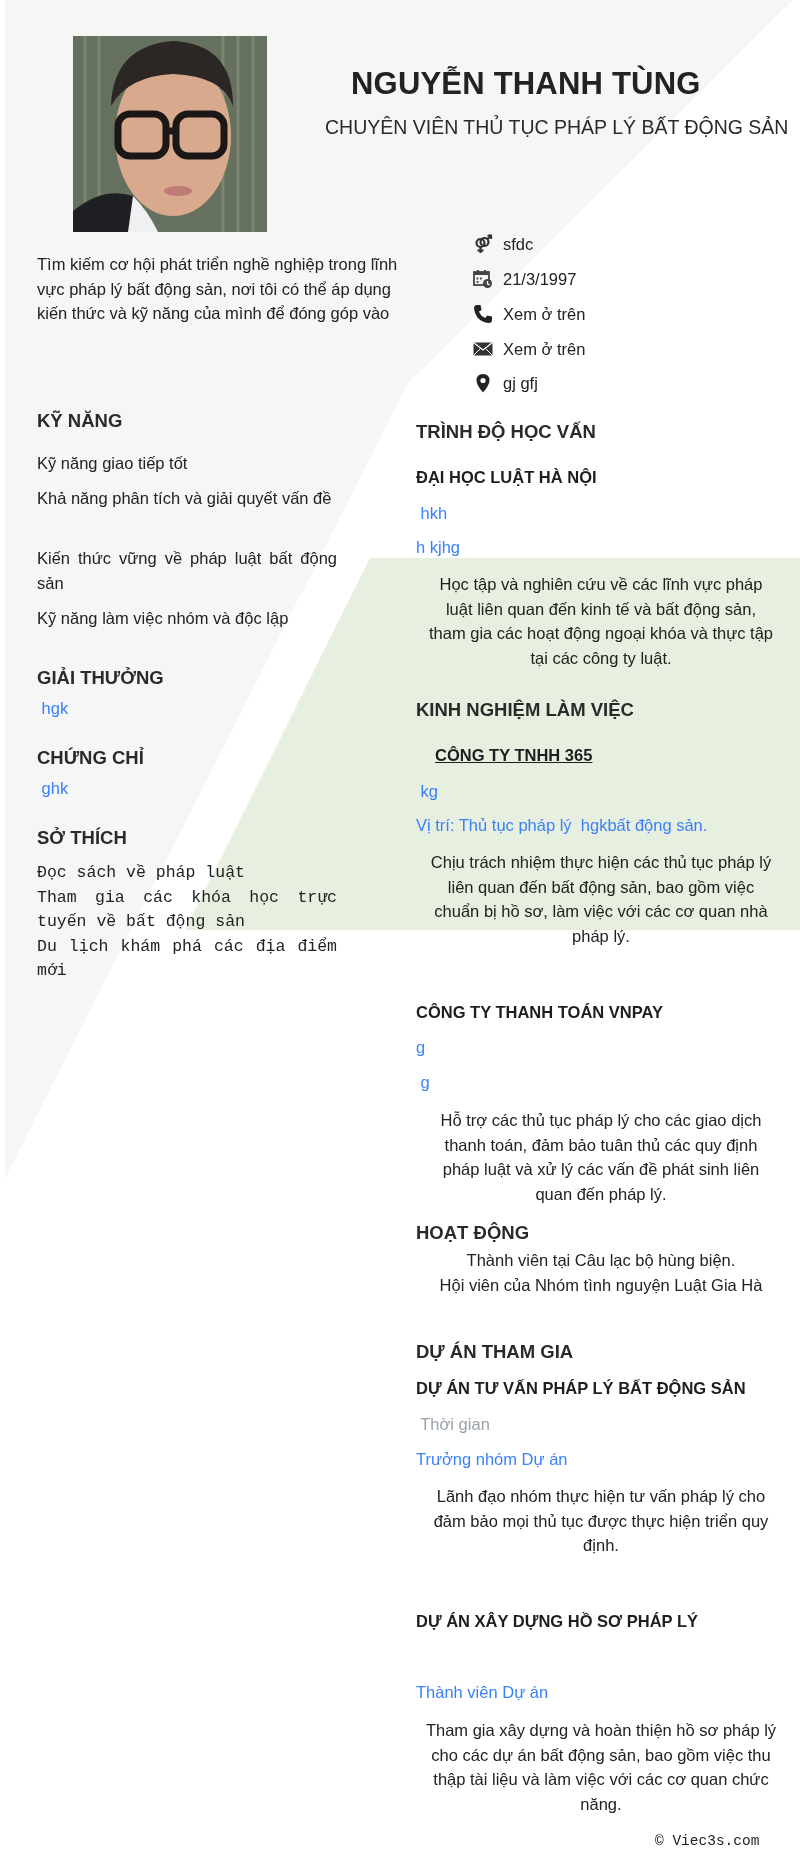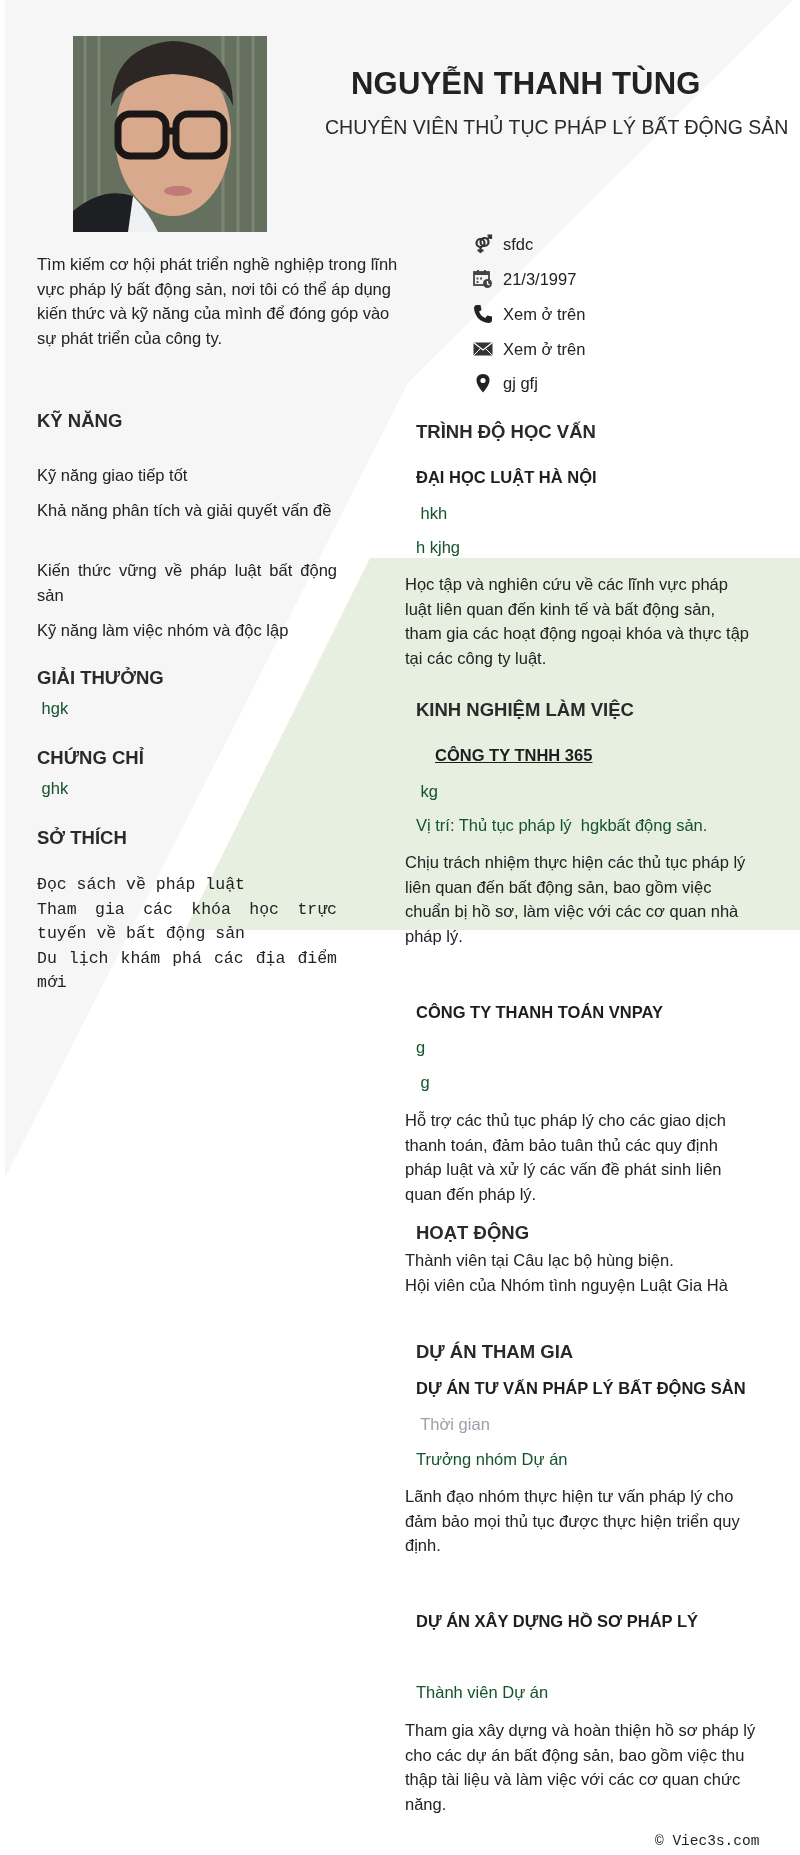--- a/index.html
+++ b/index.html
@@ -20,25 +20,25 @@
     }
     .job-title {
       left: 325px; top: 116px; font-size: 19.5px; color: #2a2a2a; white-space: nowrap;
     }
     .contact-row { position: absolute; left: 472px; height: 24px; display: flex; align-items: center; }
     .contact-row .ic { width: 22px; height: 22px; display: inline-flex; align-items: center; justify-content: center; color: #333; }
     .contact-row .txt { margin-left: 9px; font-size: 16.5px; color: #222; white-space: nowrap; }
     .para { font-size: 16.5px; line-height: 24.7px; color: #222; }
     .h-sec { font-size: 18.5px; font-weight: bold; color: #2a2a2a; white-space: nowrap; }
     .h-sub { font-size: 16.5px; font-weight: bold; color: #1e1e1e; white-space: nowrap; }
-    .line { font-size: 16.5px; color: #14532d; white-space: nowrap; }
+    .line { font-size: 16.5px; color: #3b82f6; white-space: nowrap; }
     .muted { color: #9aa0a8; }
     .left-col { left: 37px; width: 300px; }
-    .right-col { left: 405px; width: 370px; }
-    .justify { text-align: justify; margin-top: 12px; }
+    .right-col { left: 416px; width: 370px; text-align: center; }
+    .justify { text-align: justify; }
     .footer {
       left: 655px; top: 1833px; font-family: "Liberation Mono", "DejaVu Sans Mono", monospace;
       font-size: 14.5px; color: #222; white-space: nowrap;
     }
   </style>
 </head>
 <body>
 
 <svg class="bg-shape" viewBox="0 0 800 1855" width="800" height="1855">
   <polygon points="5,0 793,0 408,383 5,1178" fill="#f6f6f6"></polygon>
@@ -130,21 +130,20 @@
         <circle cx="10" cy="7.5" r="2.6" fill="#fff"></circle>
       </svg>
   </span>
   <span class="txt">gj gfj</span>
 </div>
 
 <div class="abs para" style="left:37px; top:252px; width:380px;">
   <div>Tìm kiếm cơ hội phát triển nghề nghiệp trong lĩnh</div>
   <div>vực pháp lý bất động sản, nơi tôi có thể áp dụng</div>
   <div>kiến thức và kỹ năng của mình để đóng góp vào</div>
-  <div>sự phát triển của công ty.</div>
 </div>
 
 <div class="abs h-sec" style="left:37px; top:410px;">KỸ NĂNG</div>
 <div class="abs para left-col justify" style="top:451px;">Kỹ năng giao tiếp tốt</div>
 <div class="abs para left-col justify" style="top:486px;">Khả năng phân tích và giải quyết vấn đề</div>
 <div class="abs para left-col justify" style="top:546px;">Kiến thức vững về pháp luật bất động sản</div>
 <div class="abs para left-col justify" style="top:606px;">Kỹ năng làm việc nhóm và độc lập</div>
 
 <div class="abs h-sec" style="left:37px; top:667px;">GIẢI THƯỞNG</div>
 <div class="abs line" style="left:37px; top:699px; white-space:pre;"> hgk</div>

